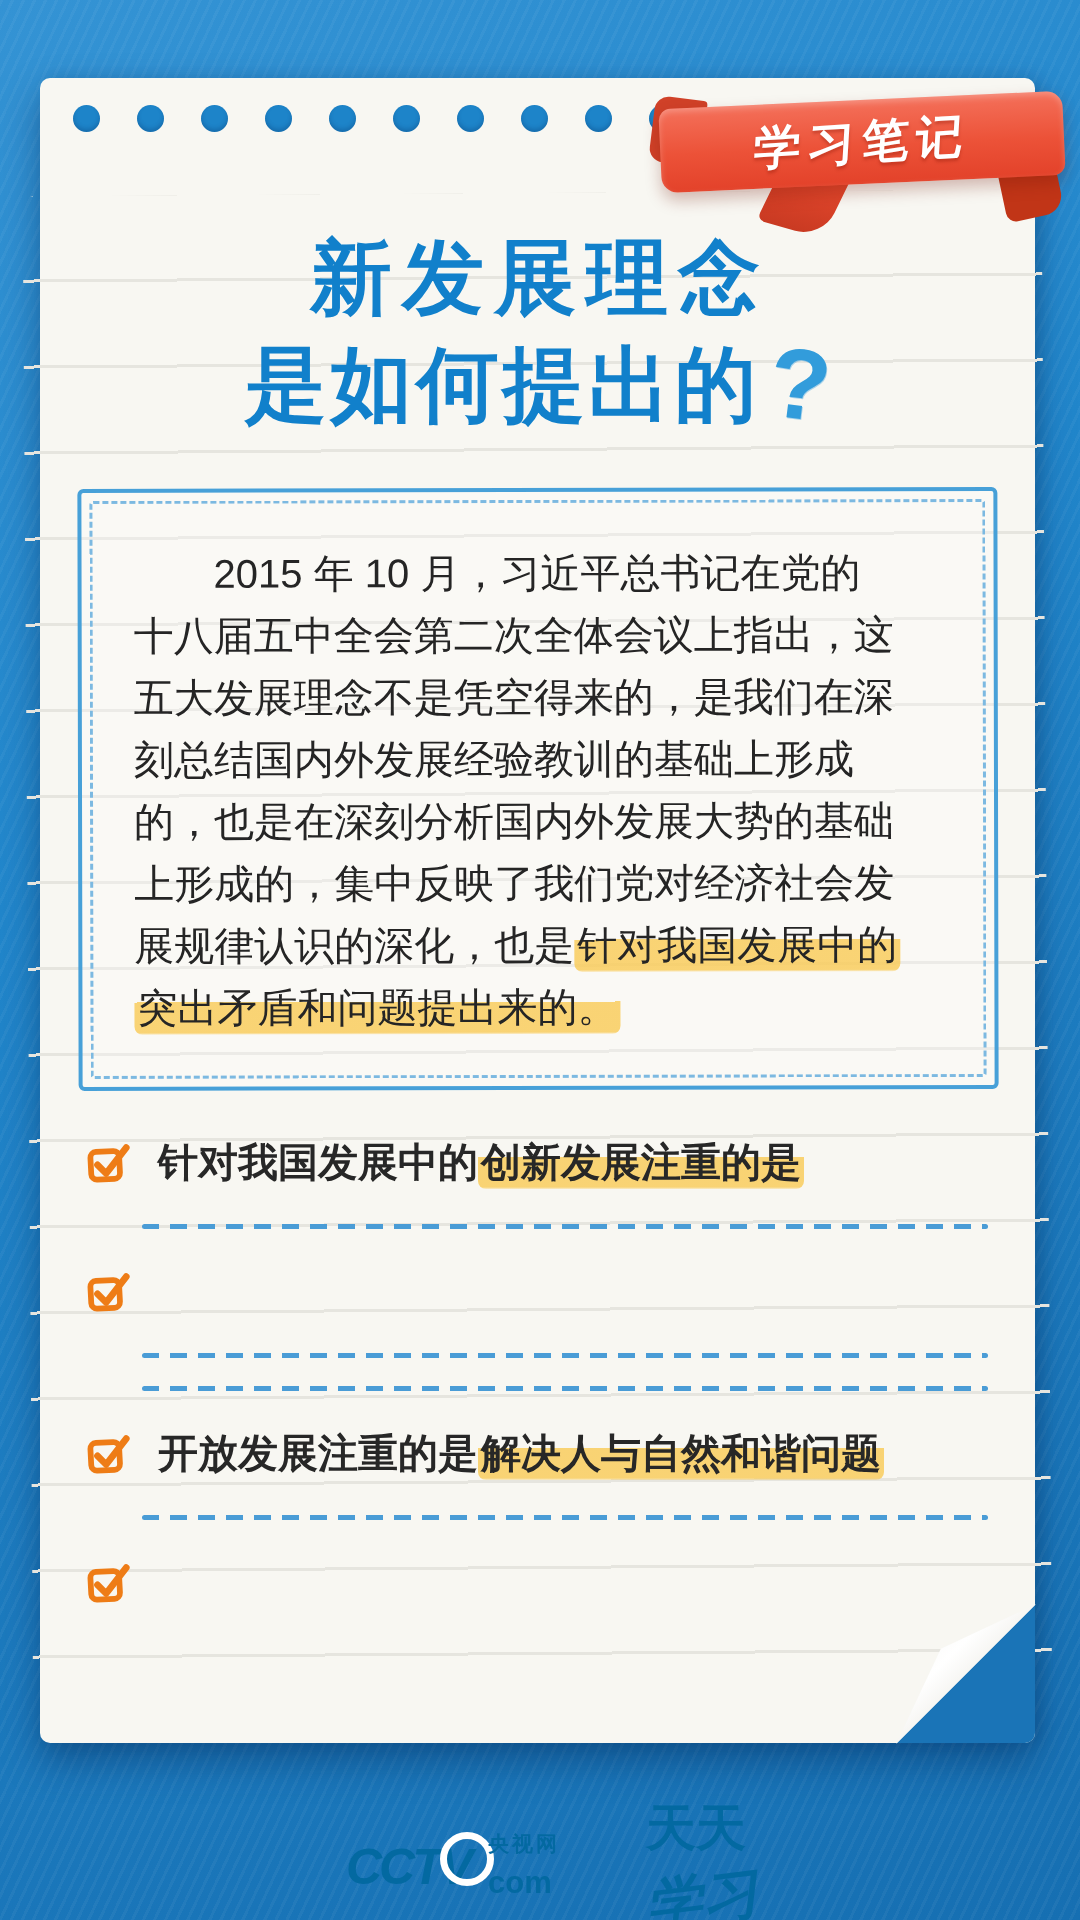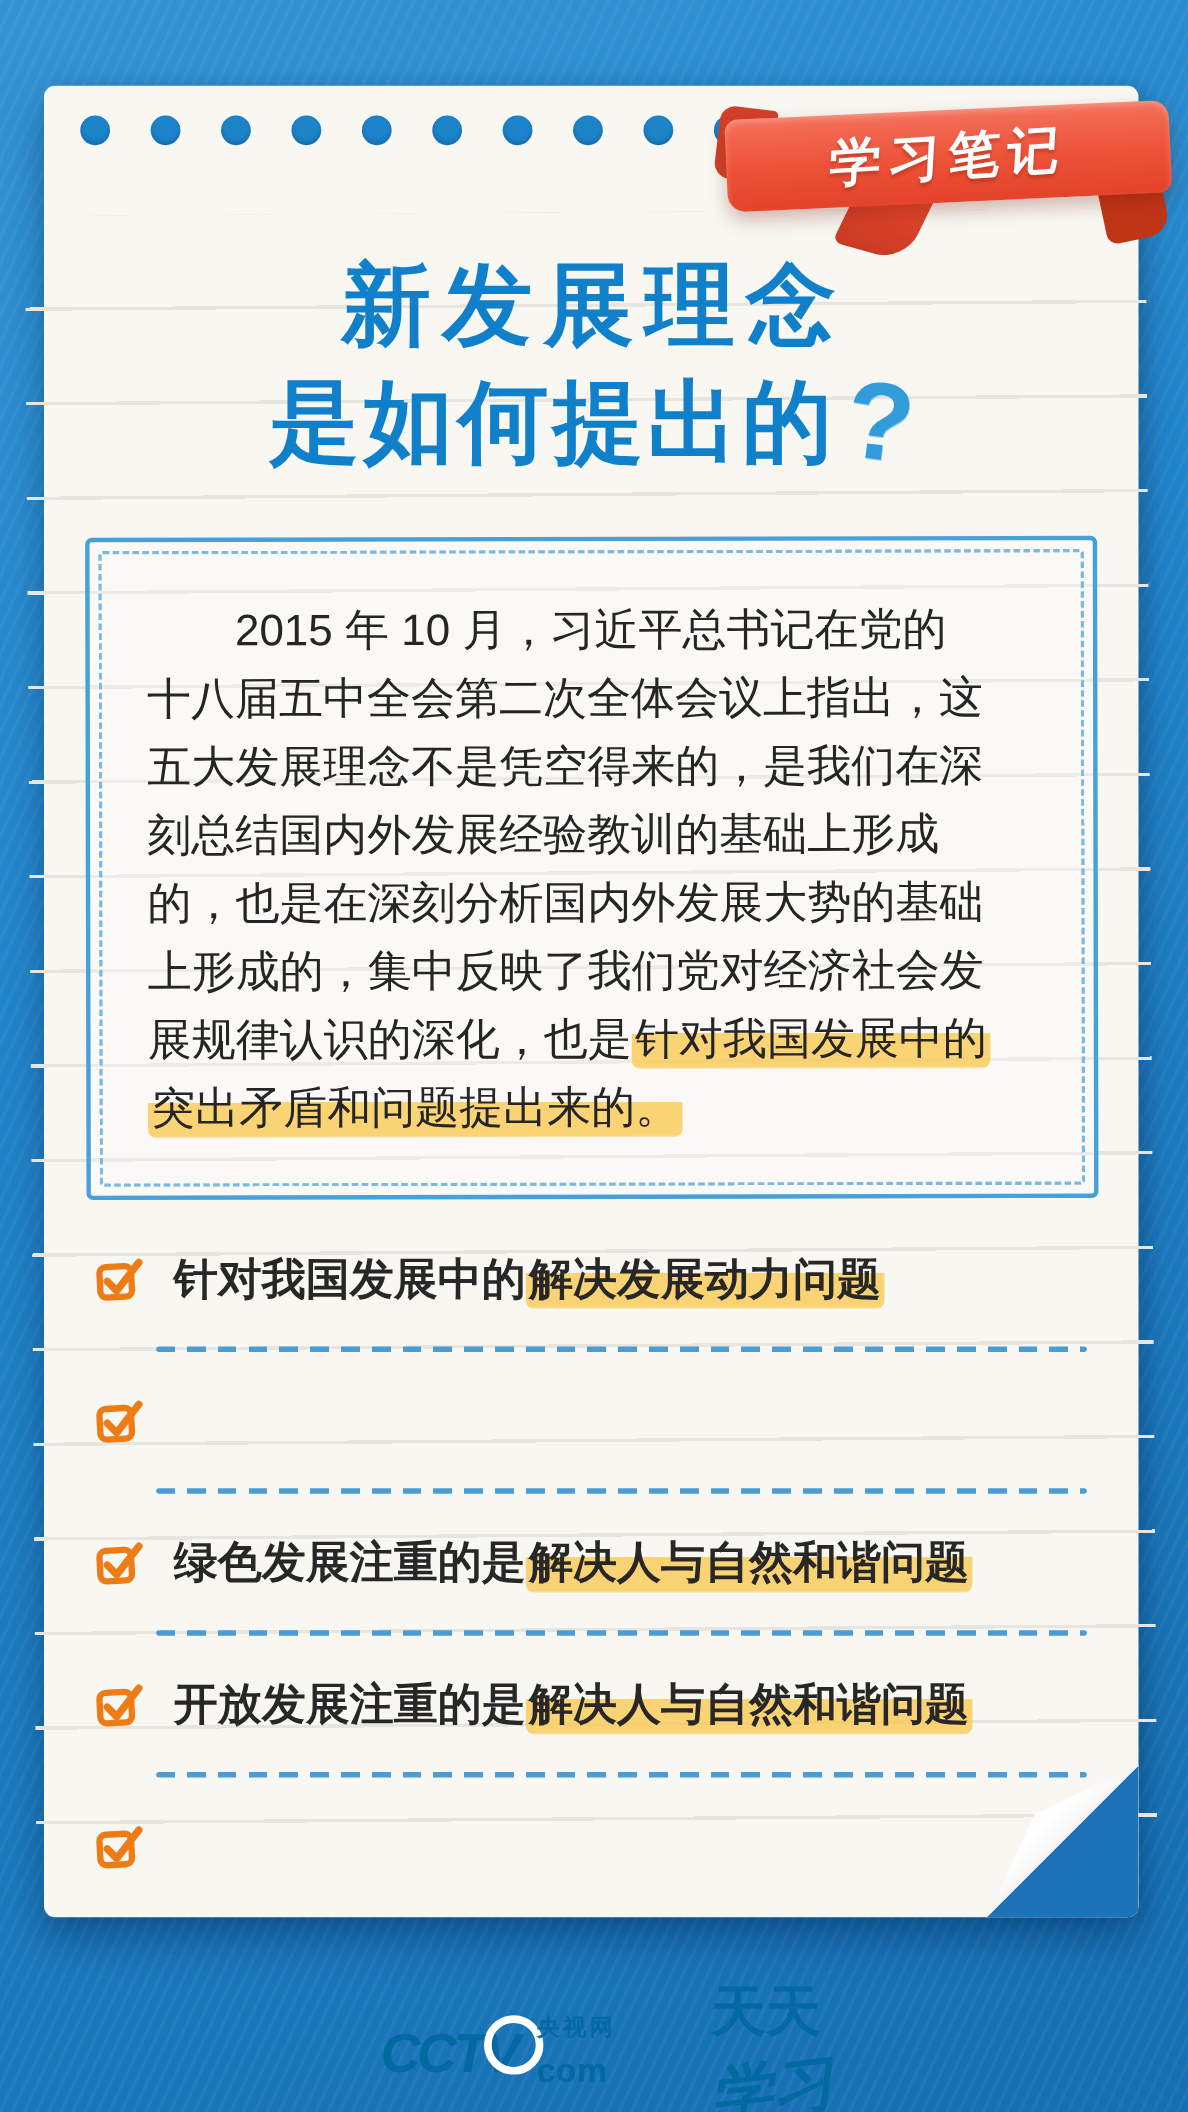--- a/index.html
+++ b/index.html
@@ -151,39 +151,32 @@
   </div>
 </div>
 
 <div class="checklist">
 
   <div class="check-item">
     <svg class="cb" width="46" height="46" viewBox="0 0 48 48">
       <rect x="5" y="13" width="30" height="29" rx="6" fill="none" stroke="#ee7c16" stroke-width="6" transform="rotate(-3 20 27)"></rect>
       <path d="M12 27 L21 36 L42 9" fill="none" stroke="#ee7c16" stroke-width="7" stroke-linecap="round" stroke-linejoin="round"></path>
     </svg>
-    <div class="check-text"><span>针对我国发展中的</span><span class="hl">解决发展动力问题</span></div>
-  </div>
-  <div class="check-divider"></div>
-
-  <div class="check-item">
-    <svg class="cb" width="46" height="46" viewBox="0 0 48 48">
-      <rect x="5" y="13" width="30" height="29" rx="6" fill="none" stroke="#ee7c16" stroke-width="6" transform="rotate(-3 20 27)"></rect>
-      <path d="M12 27 L21 36 L42 9" fill="none" stroke="#ee7c16" stroke-width="7" stroke-linecap="round" stroke-linejoin="round"></path>
-    </svg>
-  </div>
-  <div class="check-divider"></div>
-
-  <div class="check-item">
-    <svg class="cb" width="46" height="46" viewBox="0 0 48 48">
-      <rect x="5" y="13" width="30" height="29" rx="6" fill="none" stroke="#ee7c16" stroke-width="6" transform="rotate(-3 20 27)"></rect>
-      <path d="M12 27 L21 36 L42 9" fill="none" stroke="#ee7c16" stroke-width="7" stroke-linecap="round" stroke-linejoin="round"></path>
-    </svg>
-    <div class="check-text"><span>绿色发展注重的是</span><span class="hl">解决人与自然和谐问题</span></div>
-  </div>
+    <div class="check-text"><span>针对我国发展中的</span><span class="hl">创新发展注重的是</span></div>
+  </div>
+  <div class="check-divider"></div>
+
+  <div class="check-item">
+    <svg class="cb" width="46" height="46" viewBox="0 0 48 48">
+      <rect x="5" y="13" width="30" height="29" rx="6" fill="none" stroke="#ee7c16" stroke-width="6" transform="rotate(-3 20 27)"></rect>
+      <path d="M12 27 L21 36 L42 9" fill="none" stroke="#ee7c16" stroke-width="7" stroke-linecap="round" stroke-linejoin="round"></path>
+    </svg>
+  </div>
+  <div class="check-divider"></div>
+
   <div class="check-divider"></div>
 
   <div class="check-item">
     <svg class="cb" width="46" height="46" viewBox="0 0 48 48">
       <rect x="5" y="13" width="30" height="29" rx="6" fill="none" stroke="#ee7c16" stroke-width="6" transform="rotate(-3 20 27)"></rect>
       <path d="M12 27 L21 36 L42 9" fill="none" stroke="#ee7c16" stroke-width="7" stroke-linecap="round" stroke-linejoin="round"></path>
     </svg>
     <div class="check-text"><span>开放发展注重的是</span><span class="hl">解决人与自然和谐问题</span></div>
   </div>
   <div class="check-divider"></div>

